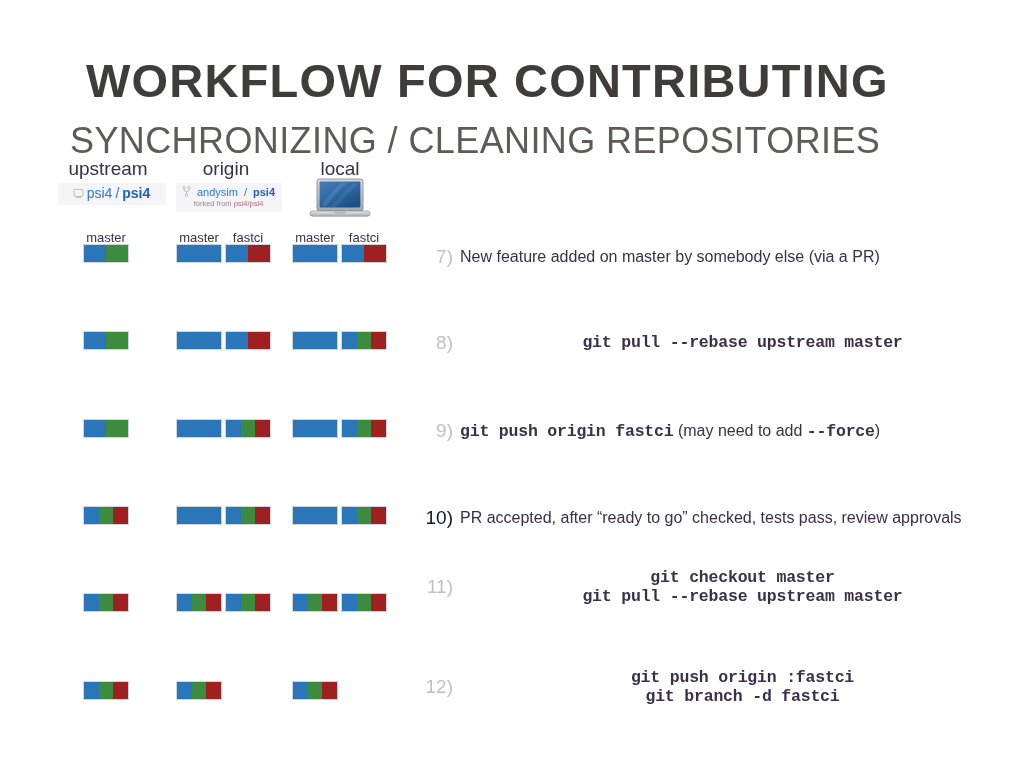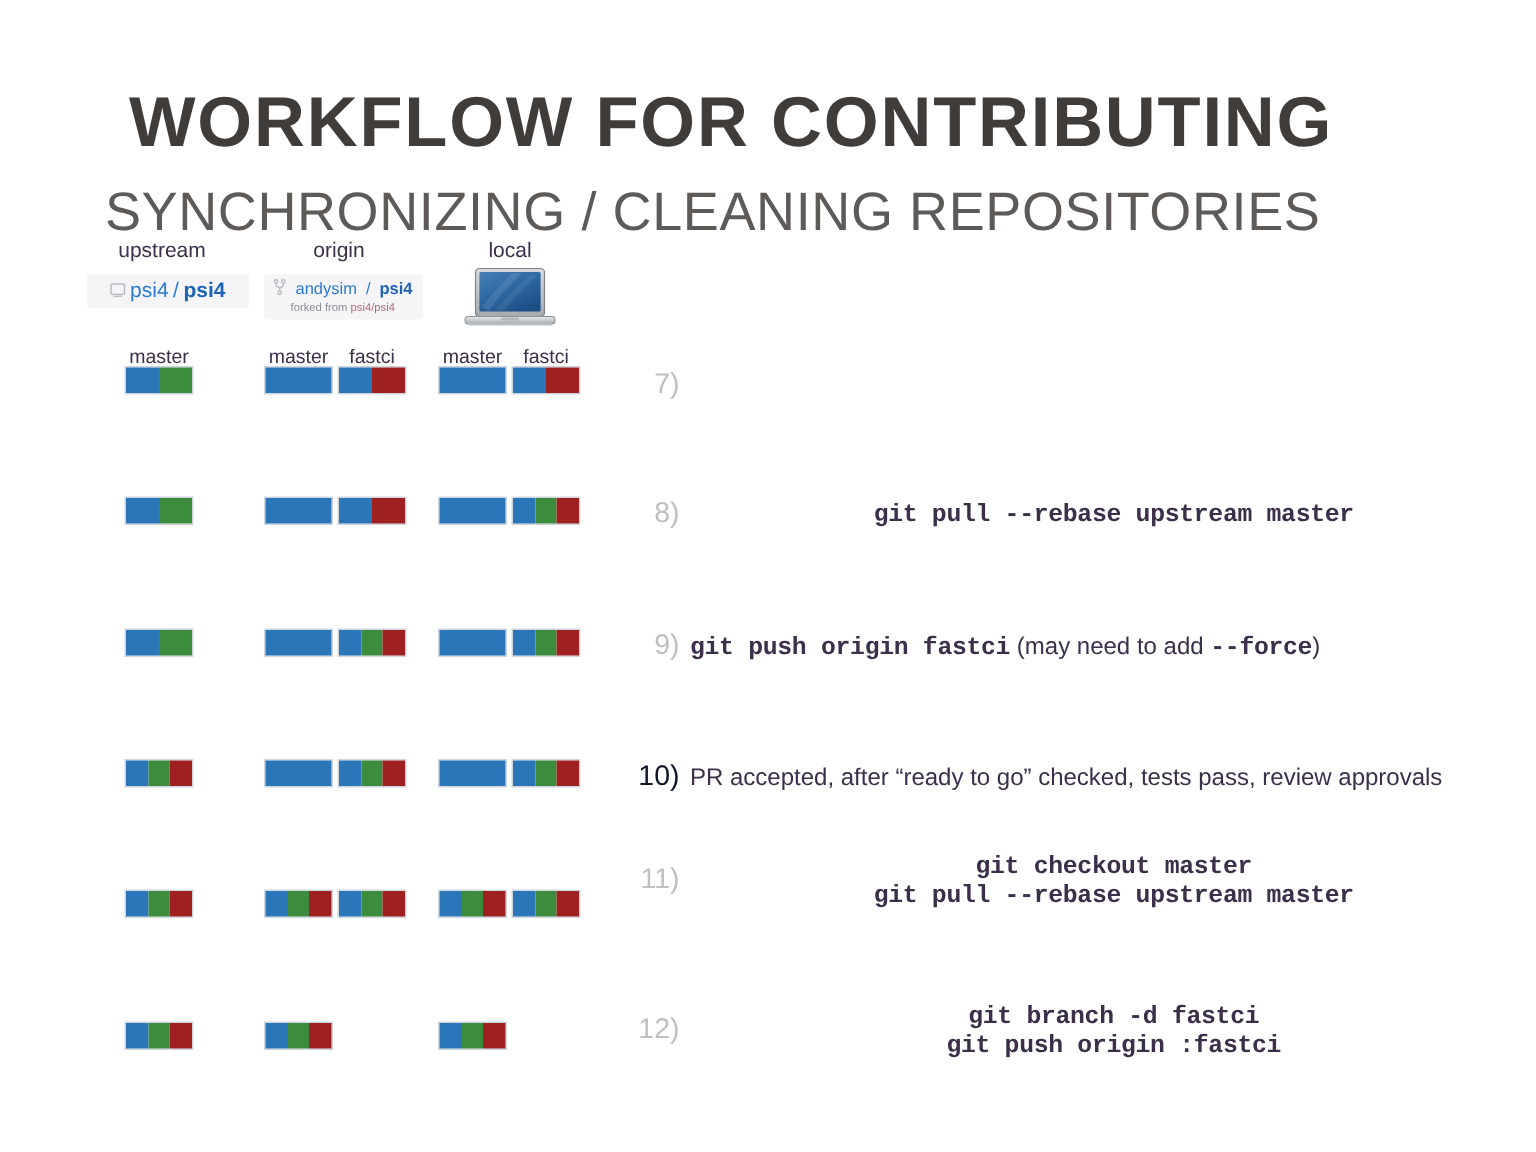--- a/index.html
+++ b/index.html
@@ -41,21 +41,21 @@
     letter-spacing: 0.4px;
     color: #5e5a58;
     line-height: 1.1;
     margin: 4px 0 0 0;
     white-space: nowrap;
   }
 
   
   .col-header {
     position: absolute;
-    font-size: 14px;
+    font-size: 19px;
     color: #3b2f4a;
     text-align: center;
     white-space: nowrap;
   }
 
   
   .repo-badge {
     position: absolute;
     background: #f5f5f7;
     border-radius: 2px;
@@ -350,20 +350,21 @@
     </div>
     <div class="bar" style="left: 292px; top: 681px; width: 46px; border-color: rgb(207, 213, 221);">
       <div class="seg" style="background: rgb(43, 118, 185); width: 33.3333%;"></div>
       <div class="seg" style="background: rgb(61, 140, 61); width: 33.3333%;"></div>
       <div class="seg" style="background: rgb(158, 32, 32); width: 33.3333%;"></div>
     </div>
   </div>
 <div id="steps-host">
     <div class="step" style="top: 246px;">
       <div class="step-num" style="color: rgb(191, 191, 196);">7)</div>
+      <div class="step-body"><span class="plain">New feature added on master by somebody else (via a PR)</span></div>
     </div>
     <div class="step" style="top: 332px;">
       <div class="step-num" style="color: rgb(191, 191, 196);">8)</div>
       <div class="step-body">
         <span class="mono cmdline">git pull --rebase upstream master</span>
       </div>
     </div>
     <div class="step" style="top: 420px;">
       <div class="step-num" style="color: rgb(191, 191, 196);">9)</div>
       <div class="step-body"><span class="mono">git push origin fastci</span><span class="plain">  (may need to add </span><span class="mono">--force</span><span class="plain">)</span></div>
@@ -375,17 +376,17 @@
     <div class="step" style="top: 568px;">
       <div class="step-num" style="color: rgb(191, 191, 196);">11)</div>
       <div class="step-body">
         <span class="mono cmdline">git checkout master</span>
         <span class="mono cmdline">git pull --rebase upstream master</span>
       </div>
     </div>
     <div class="step" style="top: 668px;">
       <div class="step-num" style="color: rgb(191, 191, 196);">12)</div>
       <div class="step-body">
+        <span class="mono cmdline">git push origin :fastci</span>
         <span class="mono cmdline">git branch -d fastci</span>
-        <span class="mono cmdline">git push origin :fastci</span>
       </div>
     </div>
   </div>
 
 </body></html>

